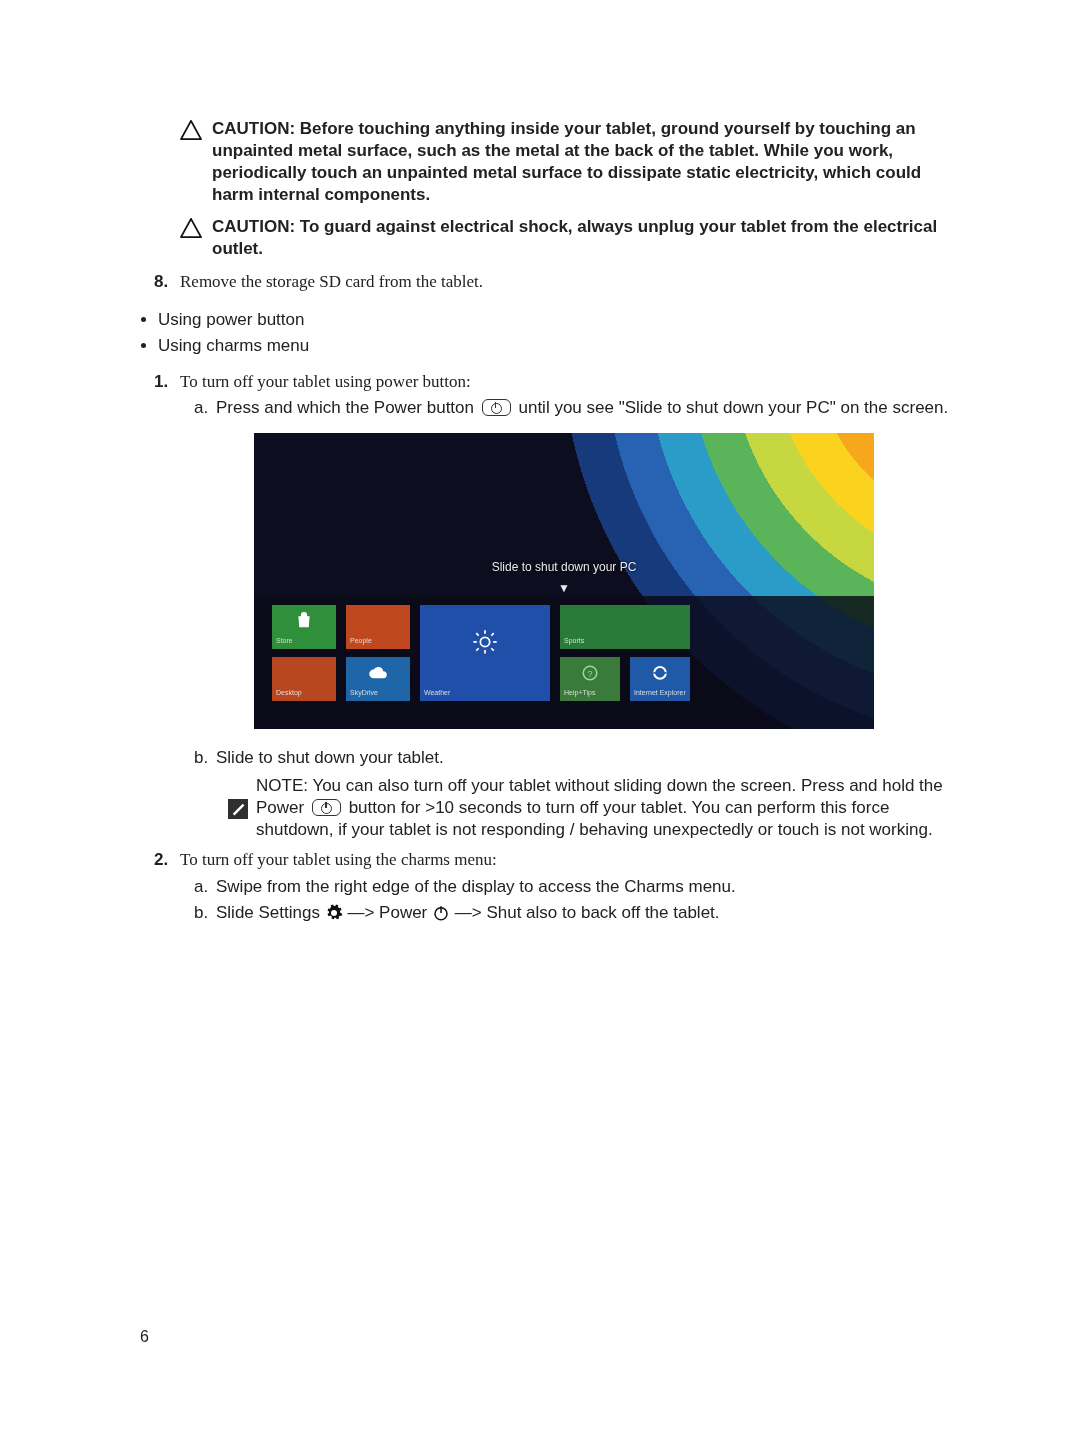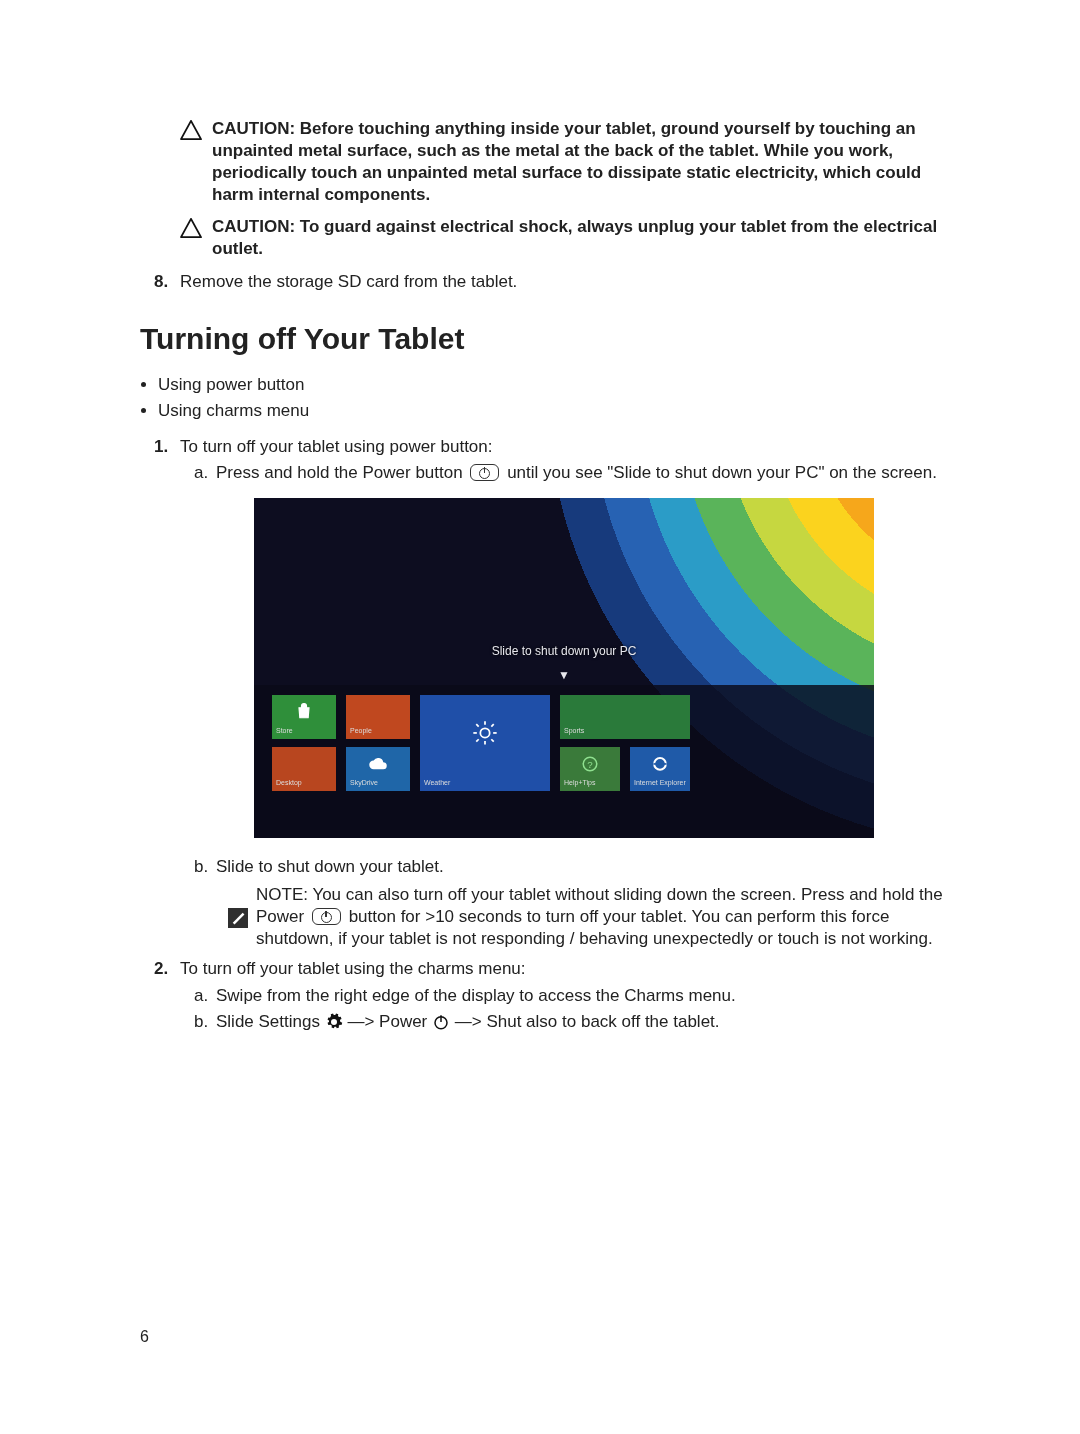--- a/index.html
+++ b/index.html
@@ -28,21 +28,21 @@
   .triangle-icon {
     width: 22px;
     height: 20px;
     flex: 0 0 22px;
     margin-right: 10px;
     margin-top: 2px;
   }
   .triangle-icon svg { width: 100%; height: 100%; display:block; }
   .step-row { display:flex; margin: 8px 0 0 14px; }
   .step-num { font-weight: 700; width: 26px; flex:0 0 26px; }
-  .step-text { flex:1; }
+  .step-text { flex:1;font-family:Liberation Serif, serif; }
   h2.section-heading {
     font-size: 30px;
     font-weight: 700;
     margin: 26px 0 14px 0;
   }
   .body-text { margin: 0 0 12px 0; }
   ul.bullets { margin: 16px 0 14px 18px; padding:0; }
   ul.bullets li { margin: 4px 0; }
   .substeps { margin-left: 54px; }
   .sub-row { display:flex; margin: 4px 0; align-items:flex-start; }
@@ -83,21 +83,21 @@
   }
   .note-icon {
     width:20px; height:20px; flex:0 0 20px;
     margin-right:8px; margin-top:2px;
     background:#2f2f2f;
     display:flex; align-items:center; justify-content:center;
   }
   .note-icon svg { width:14px; height:14px; }
   .screenshot {
     width: 620px;
-    height: 340px;
+    height: 296px;
     margin: 14px 0 18px 60px;
     position: relative;
     overflow: hidden;
     background: #c2410c;
   }
   .arcs { position:absolute; inset:0; background:
     radial-gradient(circle at 120% -30%, #b0131c 0 7%, #de2f2f 7% 12%, #ef6a1f 12% 17%, #f6a71b 17% 22%, #fbd31e 22% 27%, #c6d740 27% 32%, #5ab45a 32% 37%, #2b9cc7 37% 42%, #2762b3 42% 47%, #173a7c 47% 52%, #0d0d20 52% 100%);
   }
   .overlay {
     position:absolute; left:0; right:0; top:55%; bottom:0;
@@ -170,38 +170,37 @@
       <span>CAUTION:</span>
       <span>To guard against electrical shock, always unplug your tablet from the electrical outlet.</span>
     </span>
   </div>
 
   <div class="step-row">
     <span class="step-num">8.</span>
     <span class="step-text">Remove the storage SD card from the tablet.</span>
   </div>
 
-  <h2 class="section-heading">Turning off Your Tablet</h2>
 
 
   <ul class="bullets">
     <li>Using power button</li>
     <li>Using charms menu</li>
   </ul>
 
   <div class="step-row">
     <span class="step-num">1.</span>
     <span class="step-text">To turn off your tablet using power button:</span>
   </div>
 
   <div class="substeps">
     <div class="sub-row">
       <span class="sub-letter">a.</span>
       <span>
-        <span>Press and hold the </span>
+        <span>Press and which the </span>
         <span class="bold">Power</span>
         <span> button </span>
         <span class="power-btn-icon"><span class="power-glyph"></span></span>
         <span> until you see "Slide to shut down your PC" on the screen.</span>
       </span>
     </div>
 
     <div class="screenshot">
       <div class="arcs"></div>
       <div class="slide-label">Slide to shut down your PC</div>

